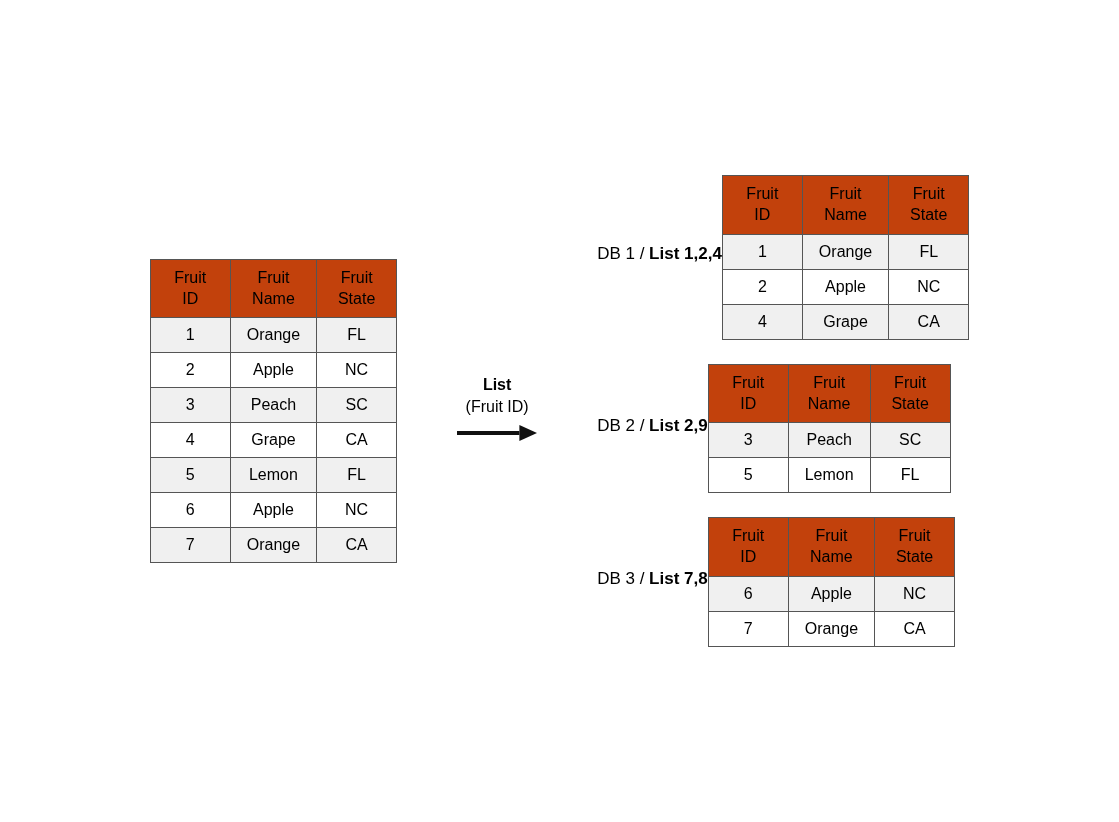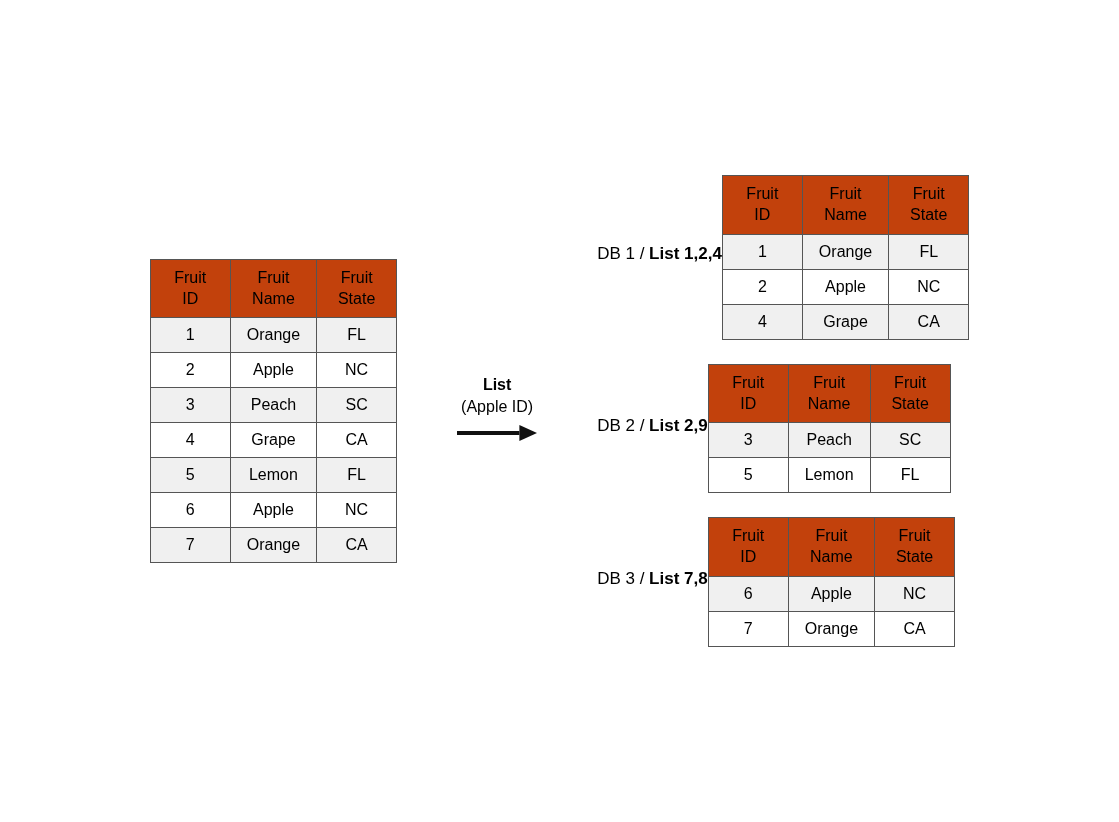--- a/index.html
+++ b/index.html
@@ -130,21 +130,21 @@
       <td>Orange</td>
       <td>CA</td>
     </tr>
         </tbody>
     </table>
   </div>
 
   <div class="arrow-section">
     <div class="arrow-label">
       <strong>List</strong><br>
-      <span>(Apple ID)</span>
+      <span>(Fruit ID)</span>
     </div>
     <svg class="arrow" viewBox="0 0 100 30" xmlns="http://www.w3.org/2000/svg">
       <line x1="0" y1="15" x2="78" y2="15" stroke="#111" stroke-width="5"></line>
       <polygon points="78,5 100,15 78,25" fill="#111"></polygon>
     </svg>
   </div>
 
   <div class="right-section" id="right-section">
   <div class="db-block">
         <div class="db-title">DB 1 / <span class="bold">List 1,2,4</span></div>

